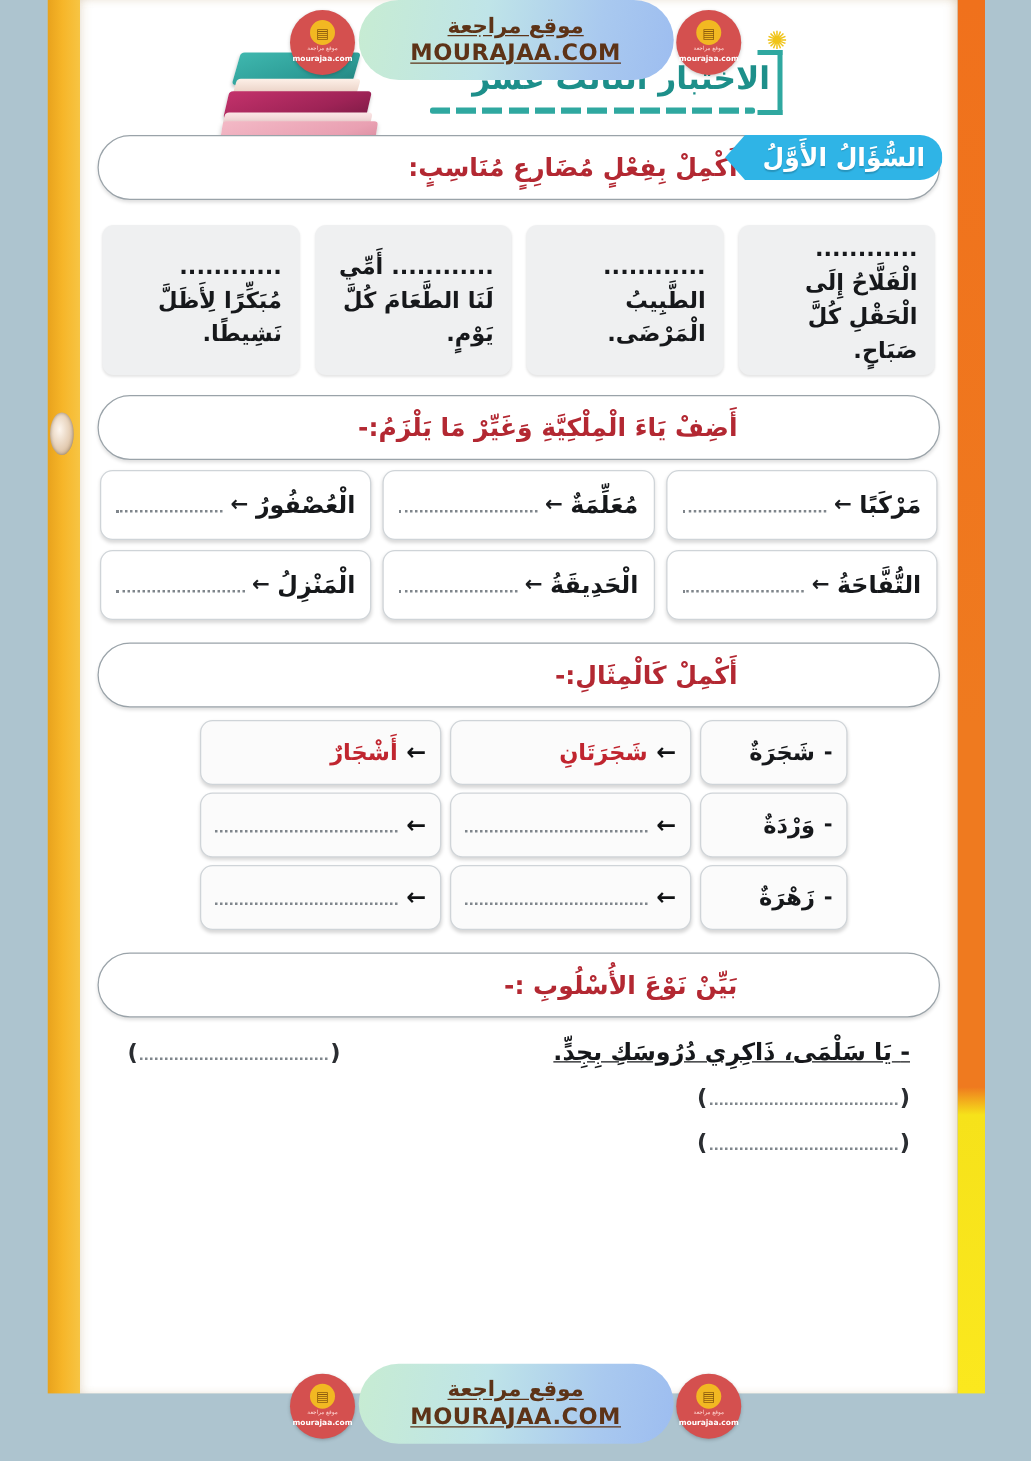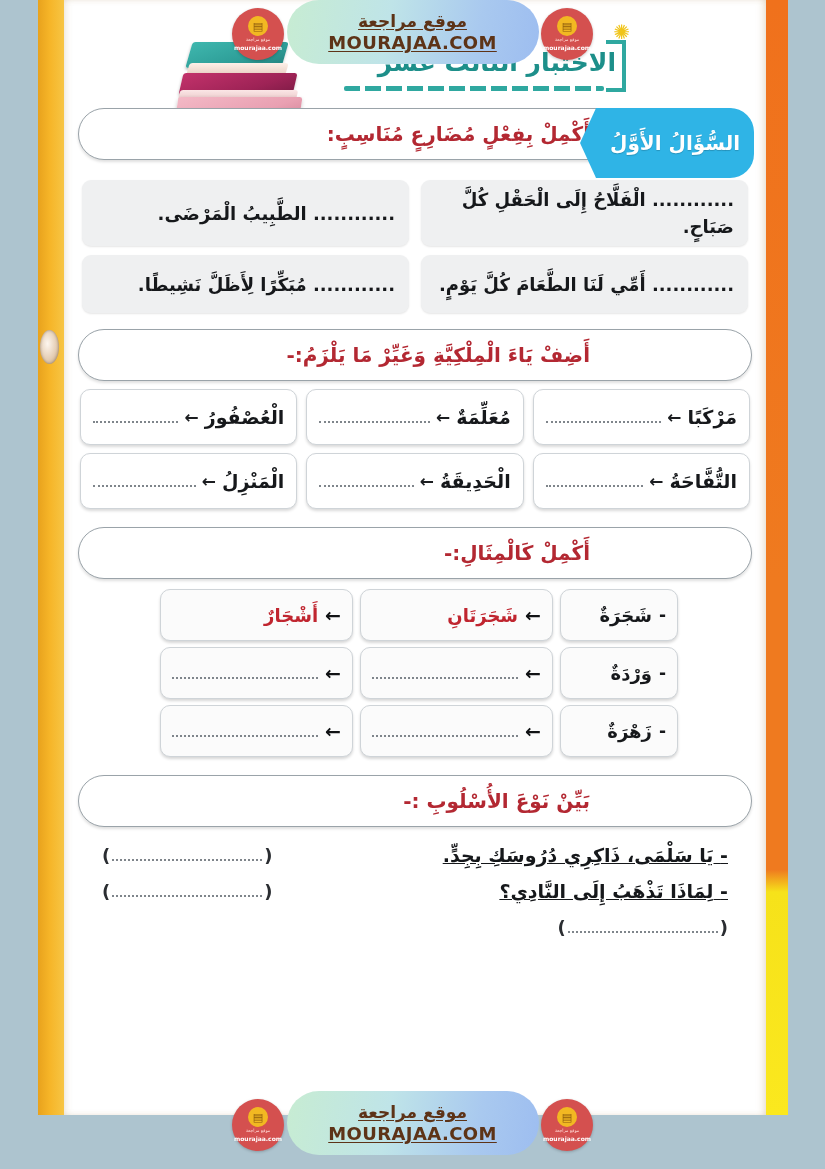--- a/index.html
+++ b/index.html
@@ -167,21 +167,21 @@
     inset: 0;
     border: 1.6px solid #9aa3a9;
     border-radius: 26px;
     background: #fff;
     box-shadow: 0 2px 3px rgba(0,0,0,.13);
   }
   .q-tag {
     position: absolute;
     right: -2px;
     top: 0;
-    height: 70px;
+    height: 36px;
     min-width: 148px;
     padding: 0 14px 0 30px;
     background: #2fb4e6;
     color: #ffffff;
     font-size: 20px;
     font-weight: 700;
     display: flex;
     align-items: center;
     justify-content: center;
     border-radius: 0 24px 24px 0;
@@ -198,21 +198,21 @@
     align-items: center;
     font-size: 20px;
     font-weight: 700;
     color: #b32832;
     white-space: nowrap;
   }
 
   
   .q1-grid {
     display: grid;
-    grid-template-columns: 1fr 1fr;
+    grid-template-columns: 1fr 1fr 1fr 1fr;
     gap: 9px 12px;
     margin: 20px 8px 0 8px;
   }
   .q1-cell {
     background: #eff0f1;
     border-radius: 9px;
     min-height: 58px;
     display: flex;
     align-items: center;
     justify-content: flex-start;
@@ -531,24 +531,20 @@
             <span>يَا سَلْمَى، ذَاكِرِي دُرُوسَكِ بِجِدٍّ.</span>
           </span>
           <span class="q4-bracket">
             <span>(</span>
             <span class="dots-b"></span>
             <span>)</span>
           </span>
         </div>
 
         <div class="q4-row">
-          <span class="q4-sentence">
-            <span>-</span>
-            <span>لِمَاذَا تَذْهَبُ إِلَى النَّادِي؟</span>
-          </span>
           <span class="q4-bracket">
             <span>(</span>
             <span class="dots-b"></span>
             <span>)</span>
           </span>
         </div>
 
         <div class="q4-row clipped">
           <span class="q4-bracket">
             <span>(</span>

